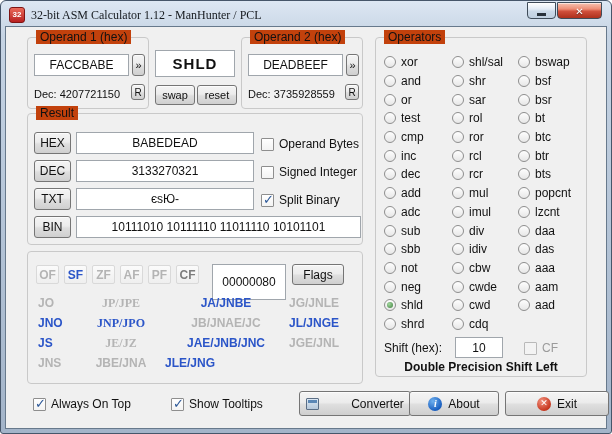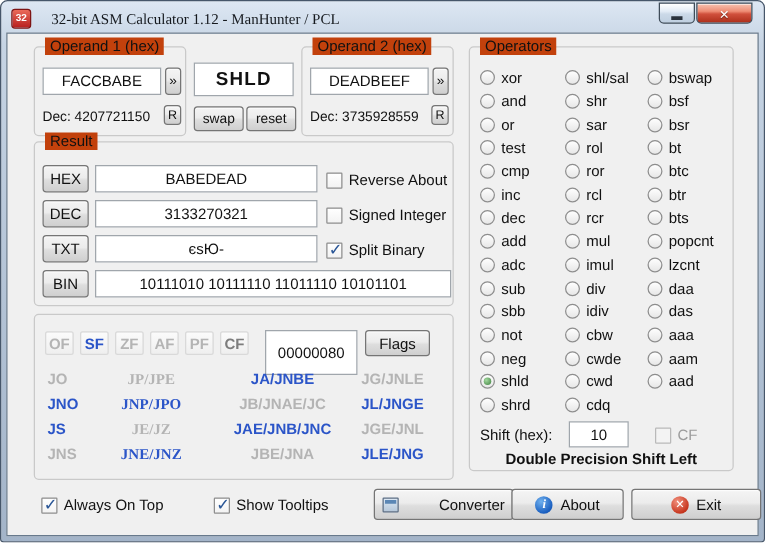--- a/index.html
+++ b/index.html
@@ -5,21 +5,21 @@
   html,body{margin:0;padding:0;background:#ffffff;}
   *{box-sizing:border-box;}
   .window{
     position:relative;width:612px;height:434px;
     font-family:"Liberation Sans","DejaVu Sans",sans-serif;font-size:12px;color:#111;
     border:1px solid #46566a;border-radius:6px 6px 3px 3px;
     background:linear-gradient(180deg,#dde7f3 0%,#c6d4e4 8%,#b3c3d6 55%,#a3b4c9 100%);
     overflow:hidden;
   }
   
-  .titlebar{position:absolute;left:4px;top:3px;right:4px;height:22px;display:flex;align-items:center;gap:16px;padding-left:4px;}
+  .titlebar{position:absolute;left:4px;top:3px;right:4px;height:22px;display:flex;align-items:center;gap:6px;padding-left:4px;}
   .app-icon{width:16px;height:16px;border-radius:3px;border:1px solid #7e1414;
     background:linear-gradient(#ea6a5a,var(--icon-red,#b82020));display:flex;align-items:center;justify-content:center;flex:none;}
   .app-icon-text{color:#fff;font-size:8px;font-weight:bold;line-height:1;}
   .title-text{font-size:12px;color:#15191e;white-space:nowrap;font-family:Liberation Serif, serif;}
   .cap-btns{position:absolute;top:1px;right:9px;display:flex;gap:1px;z-index:5;}
   .cap-btn{height:17px;border:1px solid #3f4c59;border-radius:0 0 4px 4px;display:flex;align-items:center;justify-content:center;
     box-shadow:inset 0 1px 0 rgba(255,255,255,.55);}
   .cap-btn.min{width:29px;background:linear-gradient(#ffffff,#e3ecf6 40%,#cbd9e8 55%,#bfcfe0);}
   .min-glyph{width:9px;height:3px;background:#29323c;margin-top:7px;}
   .cap-btn.close{width:45px;background:linear-gradient(#f7c3b2,#ee8d75 40%,var(--close-red,#d0503c) 55%,#b1331f 95%);}
@@ -161,21 +161,21 @@
       <div class="res-row" id="res-2">
         <button class="btn keybtn">TXT</button>
         <input class="field res-field" value="єѕЮ-" style="">
       </div>
       <div class="res-row" id="res-3">
         <button class="btn keybtn">BIN</button>
         <input class="field res-field" value="10111010 10111110 11011110 10101101" style="">
       </div>
       <label class="checkbox" id="cb-reverse">
         <span class="box"></span>
-        <span class="cblabel">Reverse About</span>
+        <span class="cblabel">Operand Bytes</span>
       </label>
       <label class="checkbox" id="cb-signed">
         <span class="box"></span>
         <span class="cblabel">Signed Integer</span>
       </label>
       <label class="checkbox checked" id="cb-split">
         <span class="box"></span>
         <span class="cblabel">Split Binary</span>
       </label>
     </div>
@@ -198,21 +198,20 @@
           <div class="jump col3">JG/JNLE</div>
           <div class="jump col0 on">JNO</div>
           <div class="jump col1 on">JNP/JPO</div>
           <div class="jump col2">JB/JNAE/JC</div>
           <div class="jump col3 on">JL/JNGE</div>
           <div class="jump col0 on">JS</div>
           <div class="jump col1">JE/JZ</div>
           <div class="jump col2 on">JAE/JNB/JNC</div>
           <div class="jump col3">JGE/JNL</div>
           <div class="jump col0">JNS</div>
-          <div class="jump col1 on">JNE/JNZ</div>
           <div class="jump col2">JBE/JNA</div>
           <div class="jump col3 on">JLE/JNG</div>
         </div>
     </div>
 
     <div class="group" id="g-ops">
       <span class="legend">Operators</span>
       <div class="op-col" id="opcol-0">
           <div class="radio-item">
             <span class="radio"></span>

